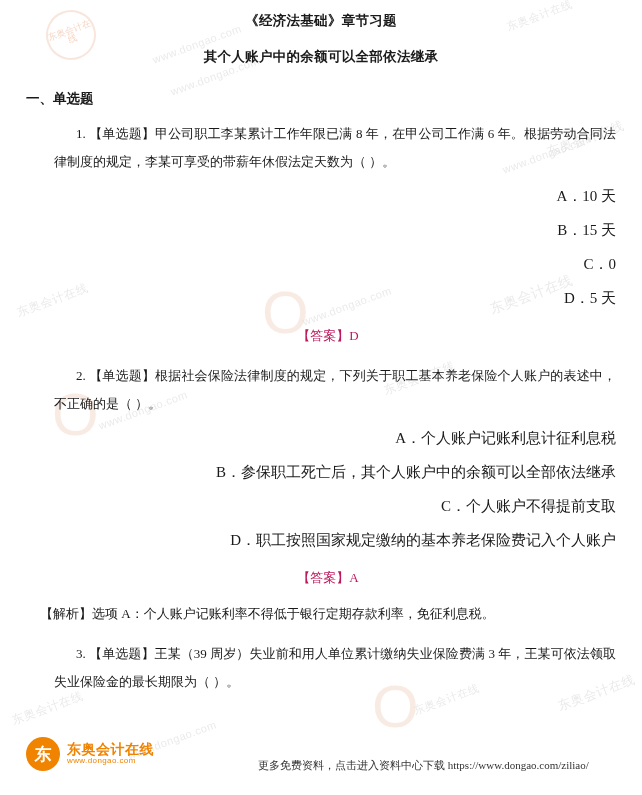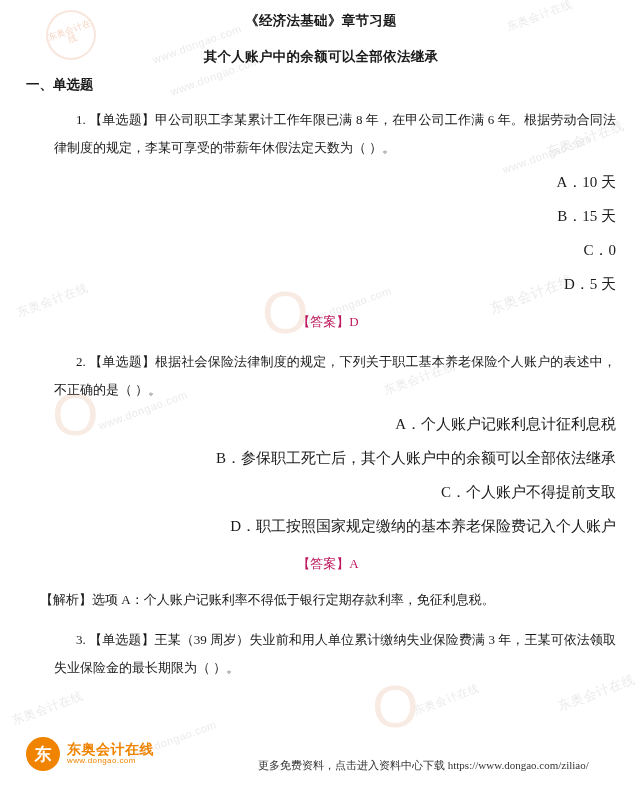--- a/index.html
+++ b/index.html
@@ -81,21 +81,21 @@
   .doc-subtitle {
     text-align: center;
     font-weight: bold;
     font-size: 13.5px;
     margin: 18px 0 0 0;
     letter-spacing: .3px;
   }
   .section-head {
     font-weight: bold;
     font-size: 13.5px;
-    margin: 10px 0 0 0;
+    margin: 24px 0 0 0;
   }
   .q-line {
     font-size: 13px;
     line-height: 28px;
     margin-top: 12px;
     text-align: justify;
     text-indent: 0;
     margin-left: 28px;
   }
   .q-line .indent {

